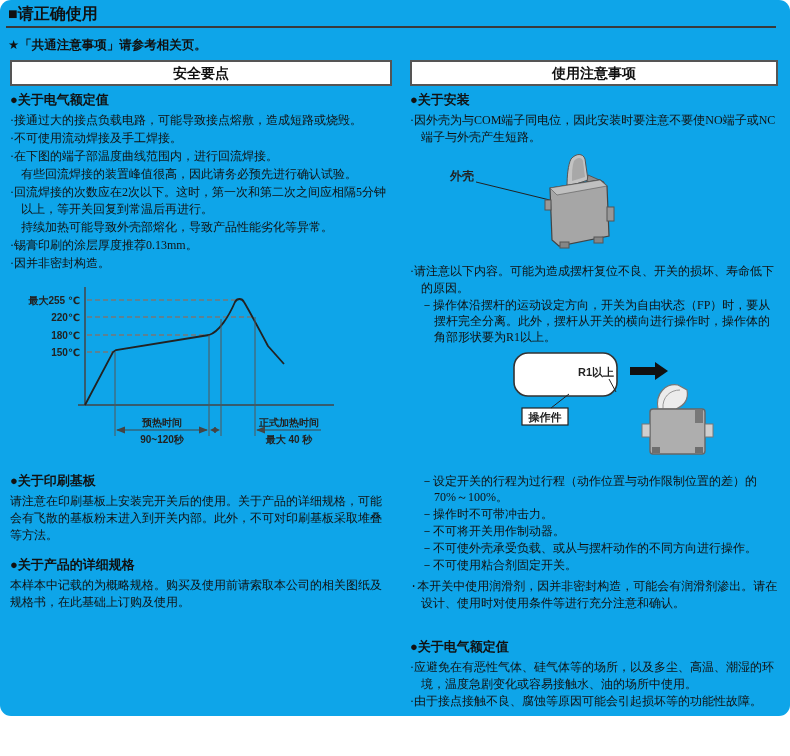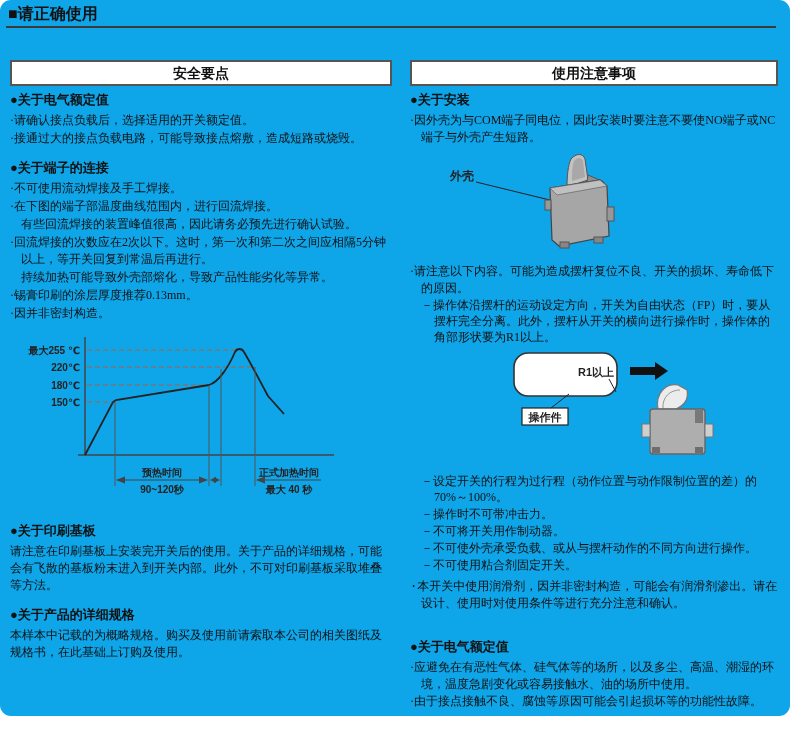--- a/index.html
+++ b/index.html
@@ -30,29 +30,28 @@
   .gap-lg{margin-top:26px;}
   .gap-xl{margin-top:30px;}
 </style>
 </head>
 <body>
 
 <div class="page">
 
   <div class="doc-title">■请正确使用</div>
   <div class="title-rule"></div>
+  <div class="ref-note">★「共通注意事项」请参考相关页。</div>
 
   <div class="col left">
     <div class="box-title">安全要点</div>
 
     <div class="sec-h first">●关于电气额定值</div>
-    <div class="b">·请确认接点负载后，选择适用的开关额定值。</div>
     <div class="b">·接通过大的接点负载电路，可能导致接点熔敷，造成短路或烧毁。</div>
 
-    <div class="sec-h">●关于端子的连接</div>
     <div class="b">·不可使用流动焊接及手工焊接。</div>
     <div class="b">·在下图的端子部温度曲线范围内，进行回流焊接。</div>
     <div class="cont">有些回流焊接的装置峰值很高，因此请务必预先进行确认试验。</div>
     <div class="b">·回流焊接的次数应在2次以下。这时，第一次和第二次之间应相隔5分钟以上，等开关回复到常温后再进行。</div>
     <div class="cont">持续加热可能导致外壳部熔化，导致产品性能劣化等异常。</div>
     <div class="b">·锡膏印刷的涂层厚度推荐0.13mm。</div>
     <div class="b">·因并非密封构造。</div>
 
     <div class="chart-wrap fig">
       <svg width="345" height="172" viewBox="0 0 345 172">

